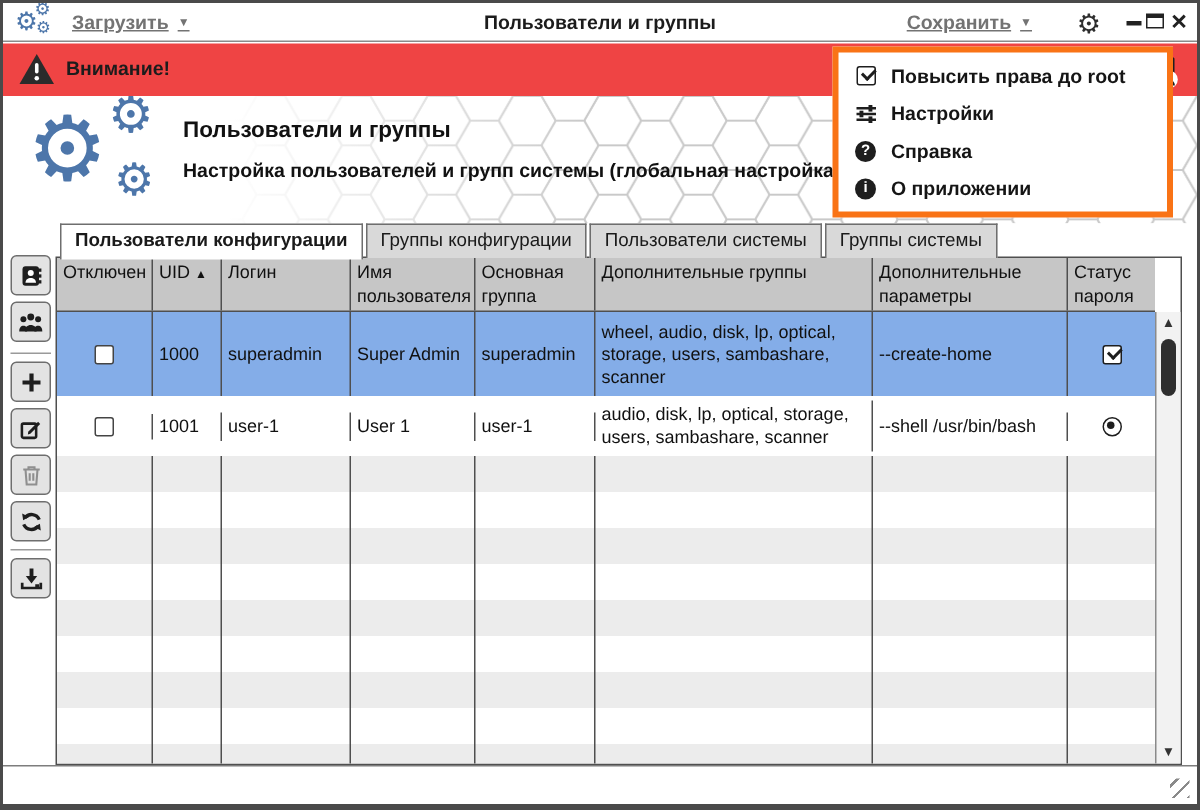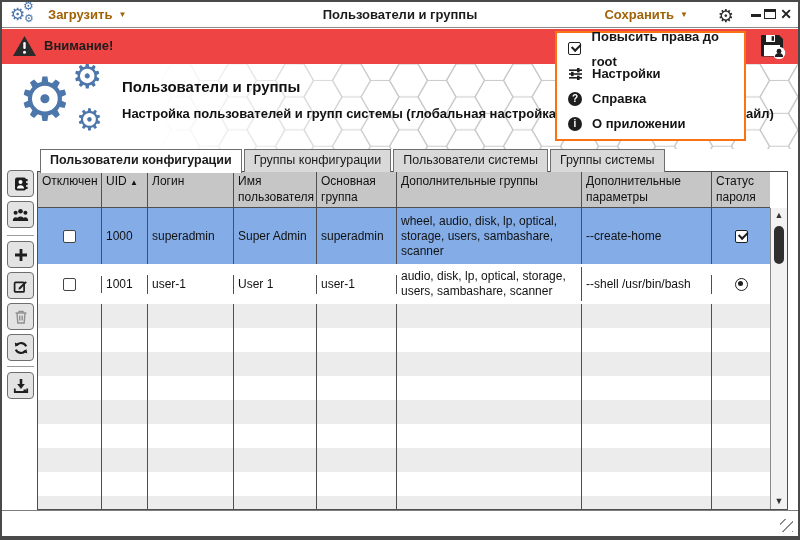--- a/index.html
+++ b/index.html
@@ -6,21 +6,21 @@
   html,body { width:800px; height:540px; font-family:"Liberation Sans", sans-serif; background:#fff; }
   .window { position:absolute; left:0; top:0; width:800px; height:540px;
             border:2px solid #4a4a4a; border-bottom-width:4px; background:#fff; overflow:hidden; }
 
   
   .titlebar { position:absolute; left:0; top:0; right:0; height:26px; background:#fff; border-bottom:1px solid #8a8a8a; }
   .appicon { position:absolute; left:8px; top:0px; width:30px; height:26px; color:#4d76aa; }
   .appicon .g1 { position:absolute; left:0px; top:2px; font-size:17px; }
   .appicon .g2 { position:absolute; left:13px; top:-3px; font-size:12px; }
   .appicon .g3 { position:absolute; left:14px; top:10px; font-size:11px; }
-  .tb-btn { position:absolute; top:0; height:26px; line-height:26px; font-size:13px; font-weight:bold; color:#a16207; cursor:default; }
+  .tb-btn { position:absolute; top:0; height:26px; line-height:26px; font-size:13px; font-weight:bold; color:#737373; cursor:default;text-decoration:underline; }
   .tb-btn .arr { font-size:8px; margin-left:6px; vertical-align:2px; }
   .btn-load { left:46px; }
   .btn-save { right:110px; }
   .win-title { position:absolute; left:0; right:0; top:0; height:26px; line-height:26px; text-align:center; font-size:13px; font-weight:bold; color:#1c1c1c; pointer-events:none; }
   .tb-gear { position:absolute; right:64px; top:1px; height:26px; line-height:26px; font-size:18px; color:#2e2e2e; }
   .wc { position:absolute; top:0; height:26px; }
   .wc-min { right:34px; width:14px; } .wc-min i { position:absolute; left:1px; top:12px; width:10px; height:3px; background:#222; }
   .wc-max { right:20px; width:14px; } .wc-max i { position:absolute; left:0px; top:7px; width:12px; height:10px; border:1.5px solid #222; border-top-width:3.5px; }
   .wc-close { right:4px; width:16px; font-size:14px; font-weight:bold; line-height:24px; text-align:center; color:#222; }
 
@@ -35,21 +35,21 @@
   .hexwrap { position:absolute; left:150px; top:0; right:0; height:85px; }
   .hexfade { position:absolute; left:150px; top:0; width:300px; height:85px; background:linear-gradient(to right,#ffffff 0%, rgba(255,255,255,0) 80%); }
   .logo { position:absolute; left:14px; top:0px; width:100px; height:85px; color:#4d76aa; }
   .logo .g1 { position:absolute; left:2px; top:0px; font-size:60px; }
   .logo .g2 { position:absolute; left:56px; top:-8px; font-size:34px; }
   .logo .g3 { position:absolute; left:60px; top:38px; font-size:30px; }
   .hd-title { position:absolute; left:120px; top:14px; font-size:15px; font-weight:bold; color:#111; }
   .hd-sub { position:absolute; left:120px; top:42px; font-size:13px; font-weight:bold; color:#111; white-space:nowrap; }
 
   
-  .menu { position:absolute; left:553px; top:29px; width:191px; background:#fff; border:2px solid #f97316; z-index:30; padding:3px 0; }
+  .menu { position:absolute; left:553px; top:29px; width:227px; background:#fff; border:4px solid #f97316; z-index:30; padding:3px 0; }
   .menu-item { position:relative; height:25px; line-height:25px; padding-left:10px; font-size:13px; font-weight:bold; color:#151515; display:flex; align-items:center; gap:9px; }
   .mi-ico { width:16px; display:inline-flex; justify-content:center; align-items:center; }
   .circ { width:14px; height:14px; border-radius:50%; background:#1e1e1e; color:#fff; font-size:10px; font-weight:bold; line-height:14px; text-align:center; display:inline-block; }
   .cbx { width:13px; height:13px; border:1.6px solid #1e1e1e; border-radius:2px; background:#fff; display:inline-block; position:relative; }
   .cbx.checked::after { content:""; position:absolute; left:2px; top:0px; width:7px; height:4px; border-left:2px solid #1e1e1e; border-bottom:2px solid #1e1e1e; transform:rotate(-45deg) translate(0,1px); }
   .radio { width:13px; height:13px; border:1.6px solid #1e1e1e; border-radius:50%; background:#fff; display:inline-block; position:relative; }
   .radio::after { content:""; position:absolute; left:2.6px; top:2.6px; width:5px; height:5px; border-radius:50%; background:#1e1e1e; }
 
   
   .tabs { position:absolute; left:38px; top:147px; height:23px; display:flex; gap:2px; z-index:5; }

